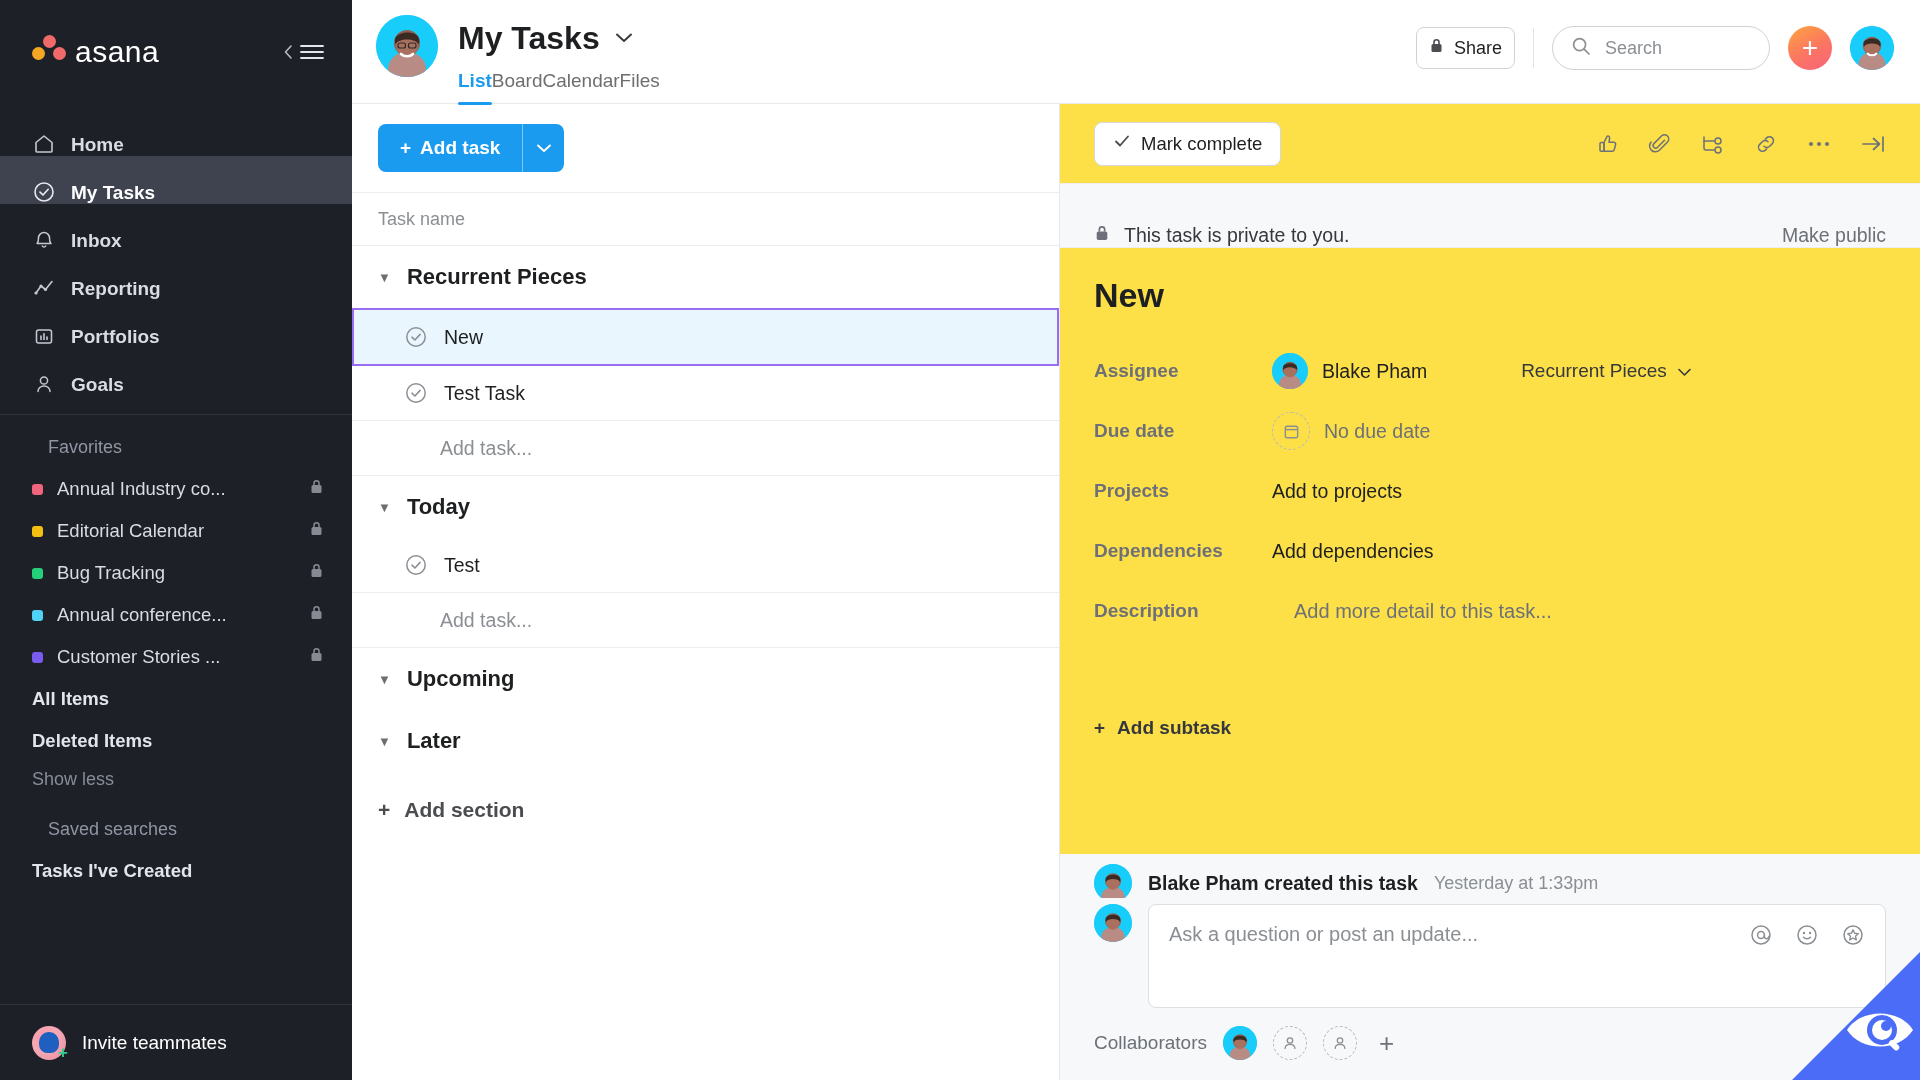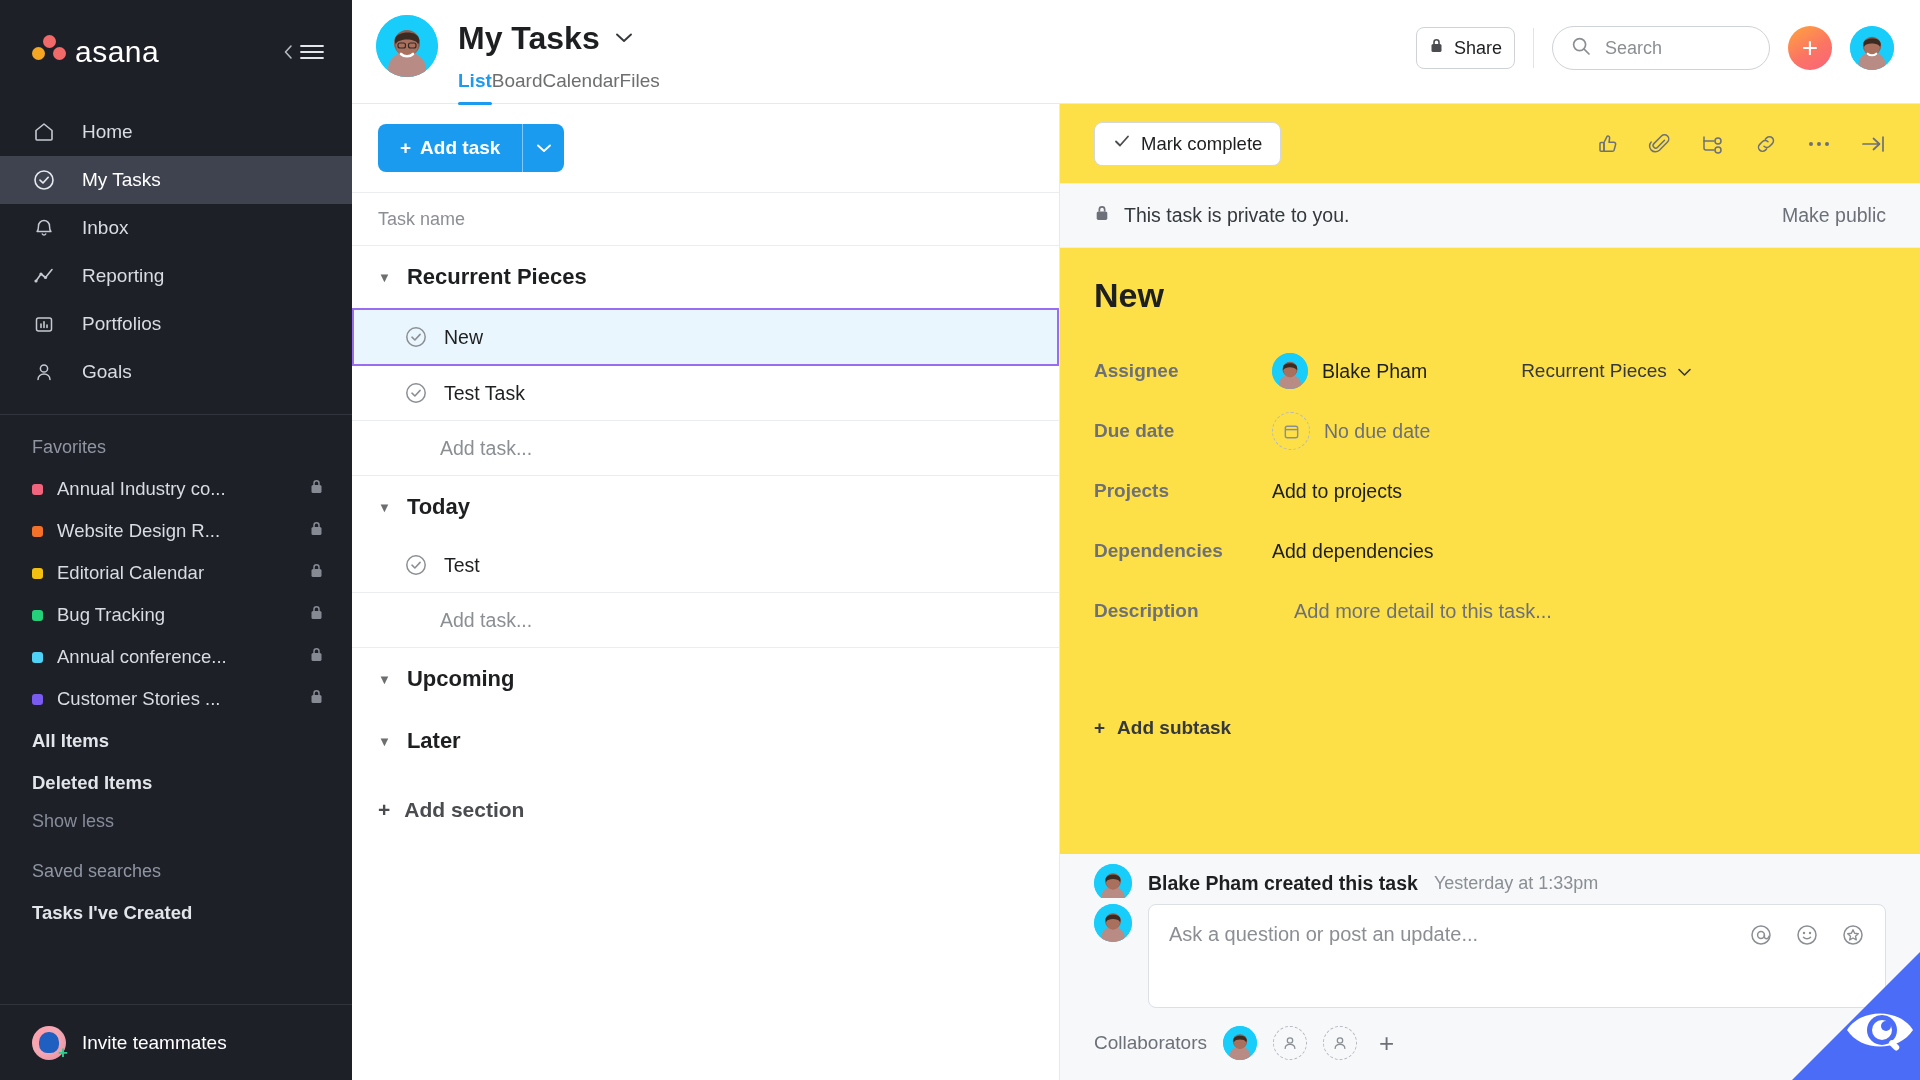--- a/index.html
+++ b/index.html
@@ -22,28 +22,28 @@
   .logo { display: flex; align-items: flex-start; gap: 9px; }
   .logo-mark { position: relative; width: 34px; height: 26px; flex: 0 0 34px; }
   .logo-mark i { position: absolute; border-radius: 50%; display: block; }
   .logo-mark i:nth-child(1) { width: 13px; height: 13px; background: #f06a6a; left: 10.5px; top: 0; }
   .logo-mark i:nth-child(2) { width: 13px; height: 13px; background: #f5a623; left: 0; top: 12px; }
   .logo-mark i:nth-child(3) { width: 13px; height: 13px; background: #f06a6a; left: 21px; top: 12px; }
   .logo-word { font-size: 30px; letter-spacing: .5px; color: #fff; font-weight: 400; }
   .sb-collapse { display: flex; align-items: center; gap: 4px; color: #b6bac3; cursor: pointer; }
 
   .sb-nav { padding: 4px 0 10px; }
-  .sb-item { display: flex; align-items: center; gap: 26px; height: 48px;
-    padding: 0 32px; font-size: 19px; color: #d9dce2; cursor: pointer; }
+  .sb-item { display: flex; align-items: flex-end; gap: 15px; height: 48px;
+    padding: 0 32px; font-size: 19px; color: #d9dce2; cursor: pointer; font-weight: bold; }
   .sb-item.active { background: #3f4350; color: #fff; }
   .sb-item svg { flex: 0 0 24px; }
 
   .sb-divider { height: 1px; background: #31343d; margin: 8px 0 0; }
 
-  .sb-section-label { font-size: 18px; color: #8f95a1; padding: 22px 32px 10px; }
+  .sb-section-label { font-size: 18px; color: #8f95a1; padding: 22px 48px 10px; }
   .fav-row { display: flex; align-items: center; height: 42px; padding: 0 28px 0 32px;
     font-size: 18.5px; color: #d9dce2; cursor: pointer; gap: 14px; }
   .fav-dot { width: 11px; height: 11px; border-radius: 3px; flex: 0 0 11px; }
   .fav-name { flex: 1; white-space: nowrap; overflow: hidden; }
   .fav-lock { opacity: .72; }
   .sb-plain { font-size: 18.5px; color: #e2e5ea; padding: 10px 32px; cursor: pointer; font-weight: 600; }
   .sb-muted { font-size: 18px; color: #868c98; padding: 7px 32px; cursor: pointer; }
 
   .sb-bottom { margin-top: auto; }
   .sb-invite { display: flex; align-items: center; gap: 16px; height: 76px;
@@ -119,21 +119,21 @@
   
   .detail-pane { flex: 1; display: flex; flex-direction: column; min-width: 0; background: #fde047; position: relative; }
   .detail-toolbar { height: 80px; display: flex; align-items: center; padding: 0 34px 0 34px;
     border-bottom: 1px solid #eceef0; }
   .mark-complete { display: flex; align-items: center; gap: 10px; height: 44px; padding: 0 18px;
     border: 1px solid #d4d7db; border-radius: 8px; background: #fff; font-size: 18.5px;
     color: #1e1f21; cursor: pointer; font-family: inherit; }
   .detail-icons { margin-left: auto; display: flex; align-items: center; gap: 28px; color: #6d7078; }
   .detail-icons span { cursor: pointer; display: flex; align-items: center; }
 
-  .privacy-bar { height: 64px; background: #f6f8f9; display: flex; align-items: center;
+  .privacy-bar { height: 64px; background: #f6f8f9; display: flex; align-items: flex-end;
     padding: 0 34px; font-size: 19.5px; color: #35383d; gap: 14px; border-bottom: 1px solid #eceef0; }
   .make-public { margin-left: auto; font-size: 19.5px; color: #6d7078; cursor: pointer; }
 
   .detail-scroll { flex: 1; padding: 28px 34px 0; overflow: hidden; }
   .task-title { font-size: 34px; font-weight: 700; color: #1e1f21; margin-bottom: 26px; }
   .field-row { display: flex; align-items: center; min-height: 60px; }
   .field-label { width: 178px; flex: 0 0 178px; font-size: 19px; color: #6d7078; font-weight: bold; }
   .field-value { display: flex; align-items: center; gap: 14px; font-size: 19.5px; color: #1e1f21; cursor: pointer; }
   .mini-avatar { width: 36px; height: 36px; border-radius: 50%; background: #19cdfb;
     position: relative; overflow: hidden; flex: 0 0 36px; }
@@ -255,28 +255,20 @@
     </nav>
 
     <div class="sb-divider"></div>
 
     <div class="sb-section-label">Favorites</div>
 
     <div>
       <div class="fav-row">
         <span class="fav-dot" style="background:#f0657d"></span>
         <span class="fav-name">Annual Industry co...</span>
-        <span class="fav-lock"><svg width="15" height="17" viewBox="0 0 15 17">
-              <rect x="2.5" y="7" width="10" height="8" rx="1.6" fill="#aeb3bd"></rect>
-              <path d="M5 7V5.2a2.5 2.5 0 0 1 5 0V7" fill="none" stroke="#aeb3bd" stroke-width="1.5"></path>
-            </svg></span>
-      </div>
-      <div class="fav-row">
-        <span class="fav-dot" style="background:#f4712a"></span>
-        <span class="fav-name">Website Design R...</span>
         <span class="fav-lock"><svg width="15" height="17" viewBox="0 0 15 17">
               <rect x="2.5" y="7" width="10" height="8" rx="1.6" fill="#aeb3bd"></rect>
               <path d="M5 7V5.2a2.5 2.5 0 0 1 5 0V7" fill="none" stroke="#aeb3bd" stroke-width="1.5"></path>
             </svg></span>
       </div>
       <div class="fav-row">
         <span class="fav-dot" style="background:#f3c011"></span>
         <span class="fav-name">Editorial Calendar</span>
         <span class="fav-lock"><svg width="15" height="17" viewBox="0 0 15 17">
               <rect x="2.5" y="7" width="10" height="8" rx="1.6" fill="#aeb3bd"></rect>

